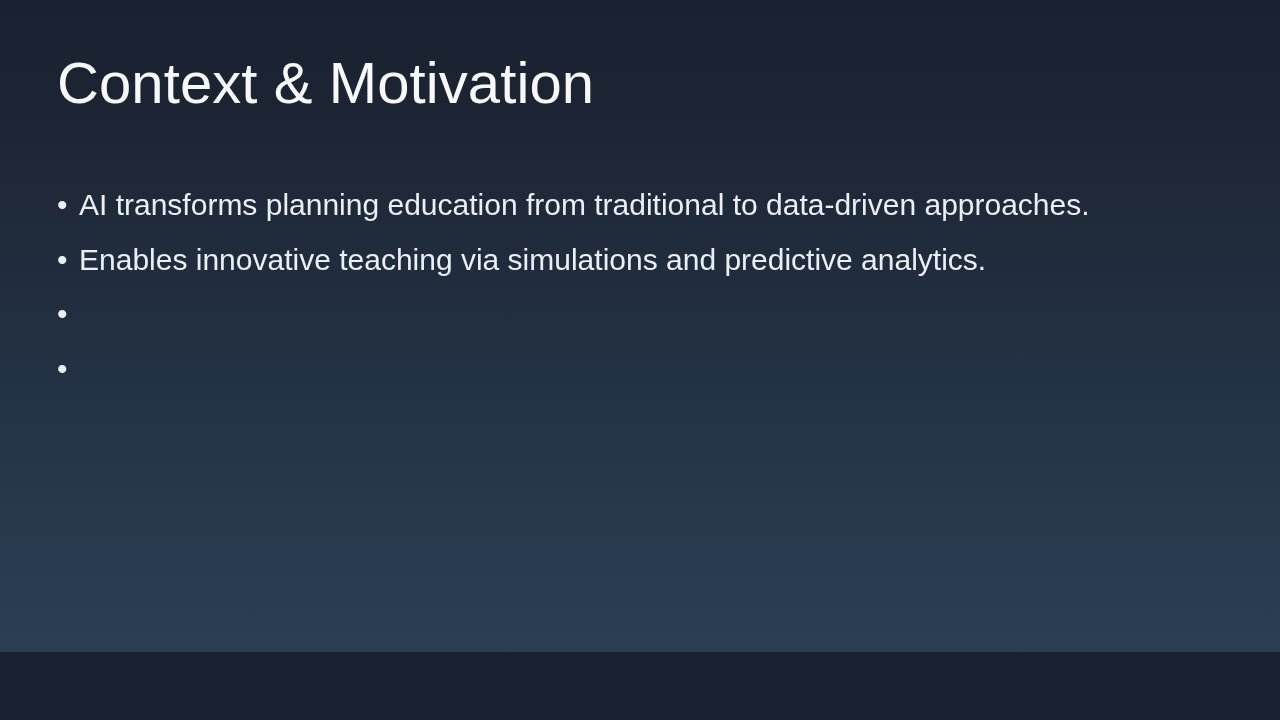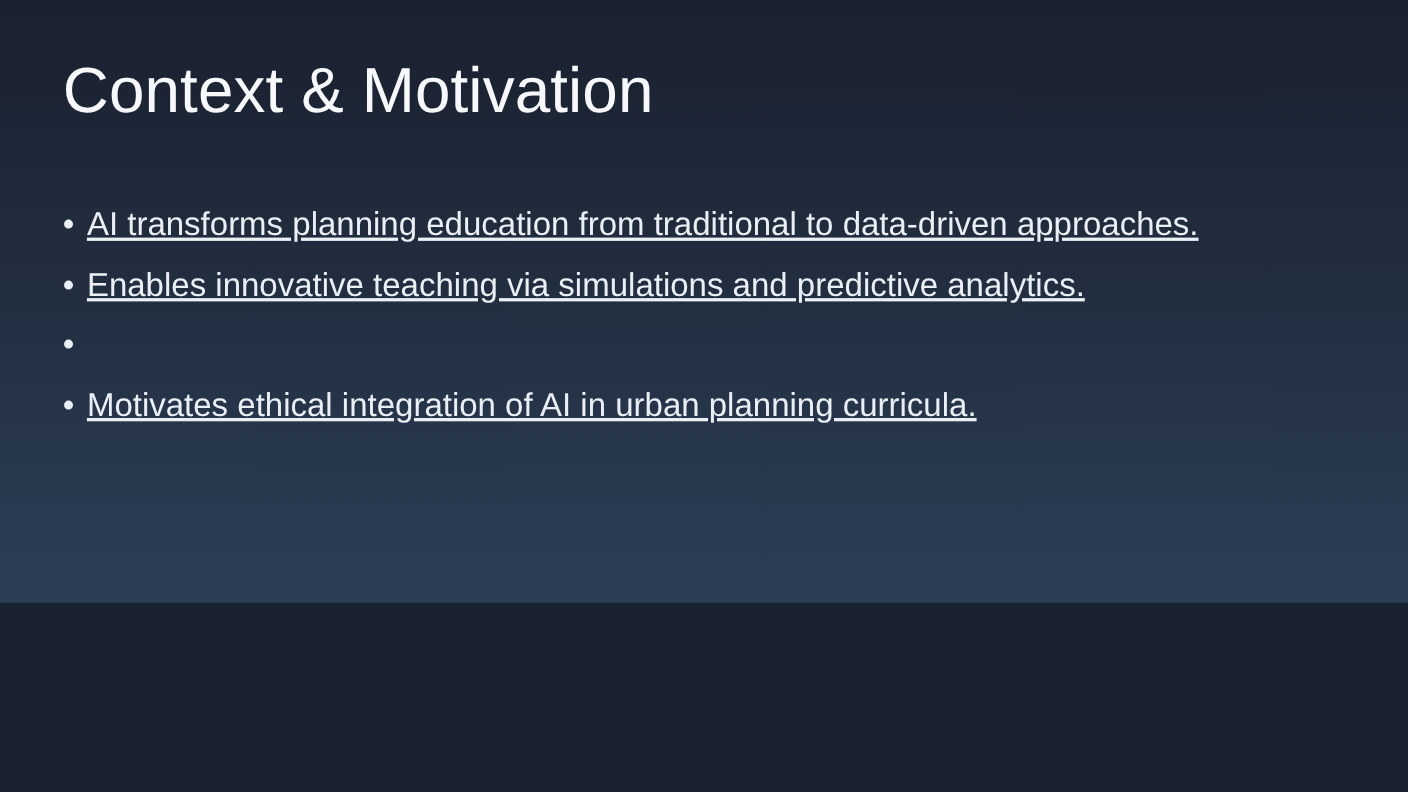--- a/index.html
+++ b/index.html
@@ -11,21 +11,21 @@
     width: 1280px;
     height: 720px;
     overflow: hidden;
     font-family: "Liberation Sans", sans-serif;
     background: #1a2130;
   }
 
   .slide {
     position: relative;
     width: 1280px;
-    height: 548px;
+    height: 652px;
     box-sizing: border-box;
     background: linear-gradient(to bottom,
         #1a2130 0%,
         #1c2434 14%,
         #1f2939 30%,
         #222f41 50%,
         #26354a 70%,
         #293b50 86%,
         #2b3e53 100%);
     overflow: hidden;
@@ -75,21 +75,20 @@
     line-height: 38px;
     color: #eaeff4;
     text-align: left;
   }
 
   .bullet-text {
     flex: 0 1 auto;
     font-size: 30px;
     line-height: 38px;
     color: #eaeff4;
-    text-decoration: underline;
   }
 </style>
 </head>
 <body>
 
 <div class="slide">
 
   <h1 class="slide-title">Context &amp; Motivation</h1>
 
   <ul class="bullet-list">
@@ -103,18 +102,17 @@
       <span class="bullet-marker">•</span>
       <span class="bullet-text">Enables innovative teaching via simulations and predictive analytics.</span>
     </li>
 
     <li class="bullet-item">
       <span class="bullet-marker">•</span>
     </li>
 
     <li class="bullet-item">
       <span class="bullet-marker">•</span>
-      <span class="bullet-text">Motivates ethical integration of AI in urban planning curricula.</span>
     </li>
 
   </ul>
 
 </div>
 
 </body></html>

